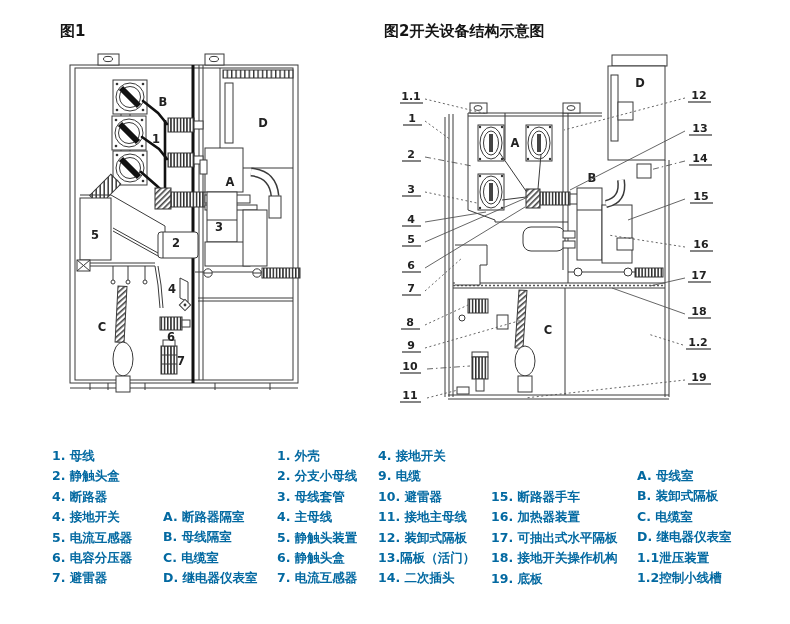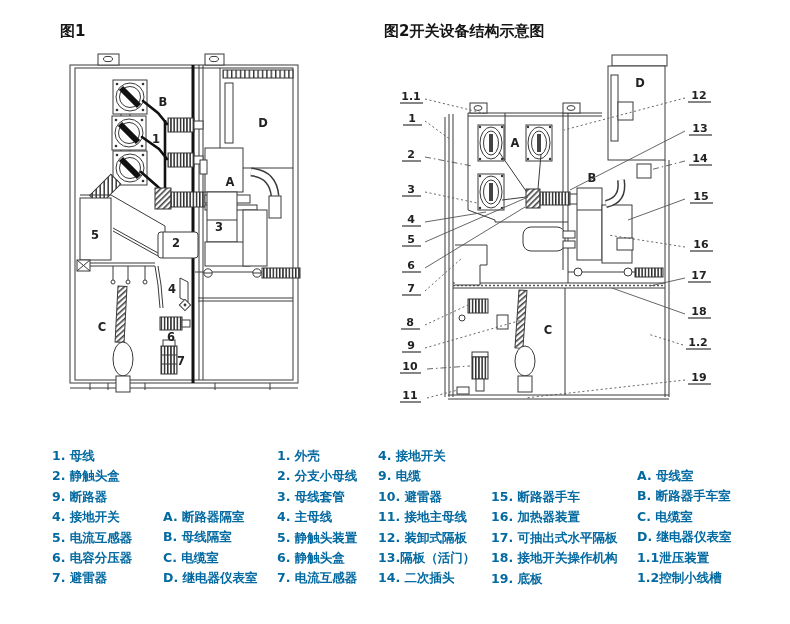--- a/index.html
+++ b/index.html
@@ -444,21 +444,21 @@
       <text class="co" text-anchor="middle" x="303" y="296">1.2</text>
         <line class="ul" x1="291" y1="299" x2="316" y2="299"></line>
       <text class="co" text-anchor="middle" x="304" y="331">19</text>
         <line class="ul" x1="293" y1="334" x2="316" y2="334"></line>
     </g>
   </svg>
 
   <div class="legend-col" style="left:52px;top:446px">
     <span>1. 母线</span>
     <span>2. 静触头盒</span>
-    <span>9. 断路器</span>
+    <span>4. 断路器</span>
     <span>4. 接地开关</span>
     <span>5. 电流互感器</span>
     <span>6. 电容分压器</span>
     <span>7. 避雷器</span>
   </div>
 
   <div class="legend-col" style="left:163px;top:507px">
     <span>A. 断路器隔室</span>
     <span>B. 母线隔室</span>
     <span>C. 电缆室</span>
@@ -488,20 +488,20 @@
   <div class="legend-col" style="left:491px;top:487px">
     <span>15. 断路器手车</span>
     <span>16. 加热器装置</span>
     <span>17. 可抽出式水平隔板</span>
     <span>18. 接地开关操作机构</span>
     <span>19. 底板</span>
   </div>
 
   <div class="legend-col" style="left:637px;top:466px">
     <span>A. 母线室</span>
-    <span>B. 断路器手车室</span>
+    <span>B. 装卸式隔板</span>
     <span>C. 电缆室</span>
     <span>D. 继电器仪表室</span>
     <span>1.1泄压装置</span>
     <span>1.2控制小线槽</span>
   </div>
 
 </div>
 
 </body></html>

